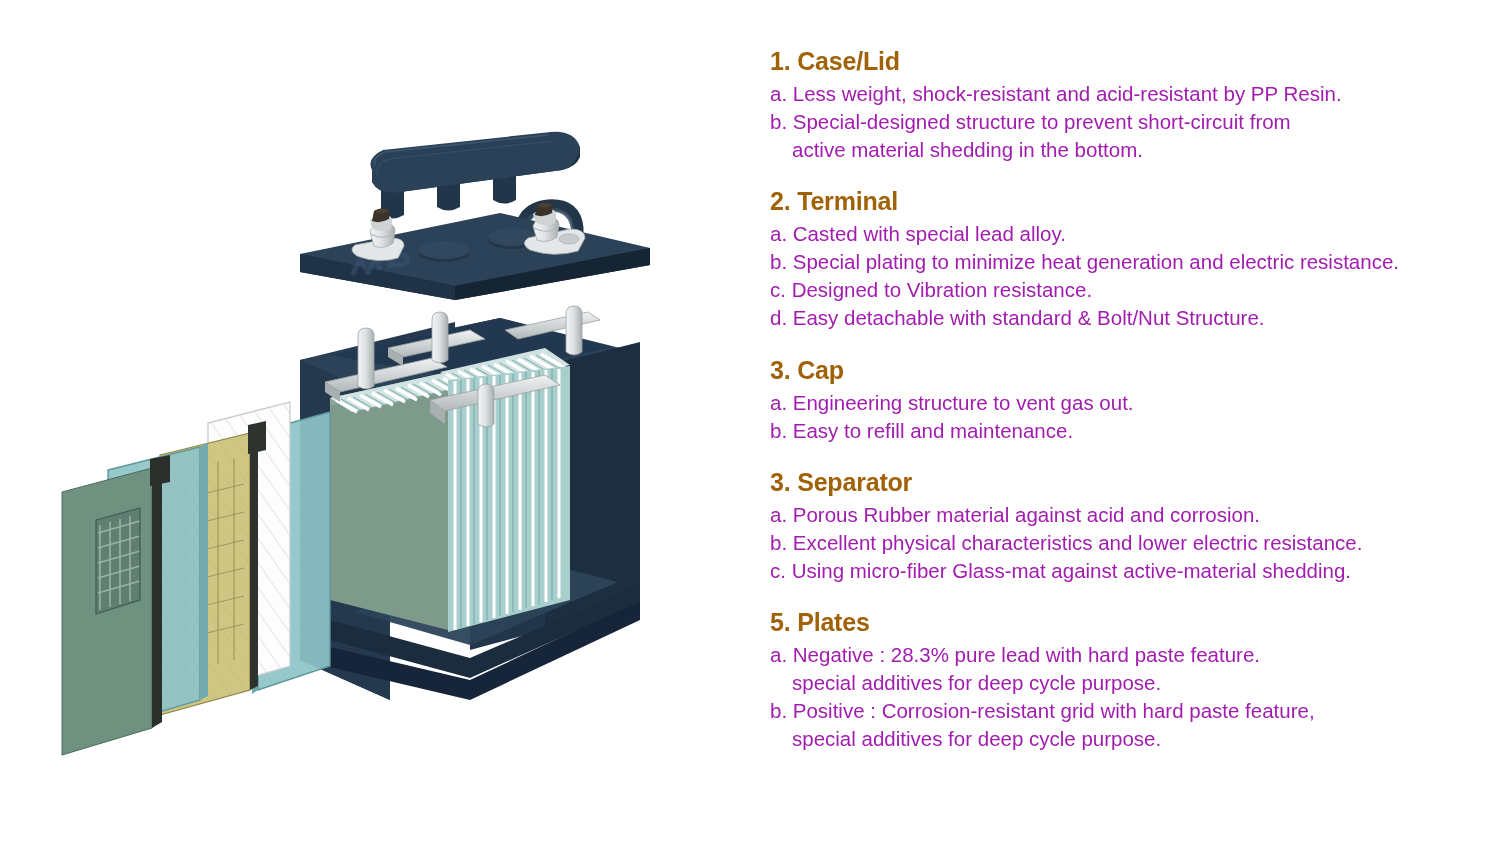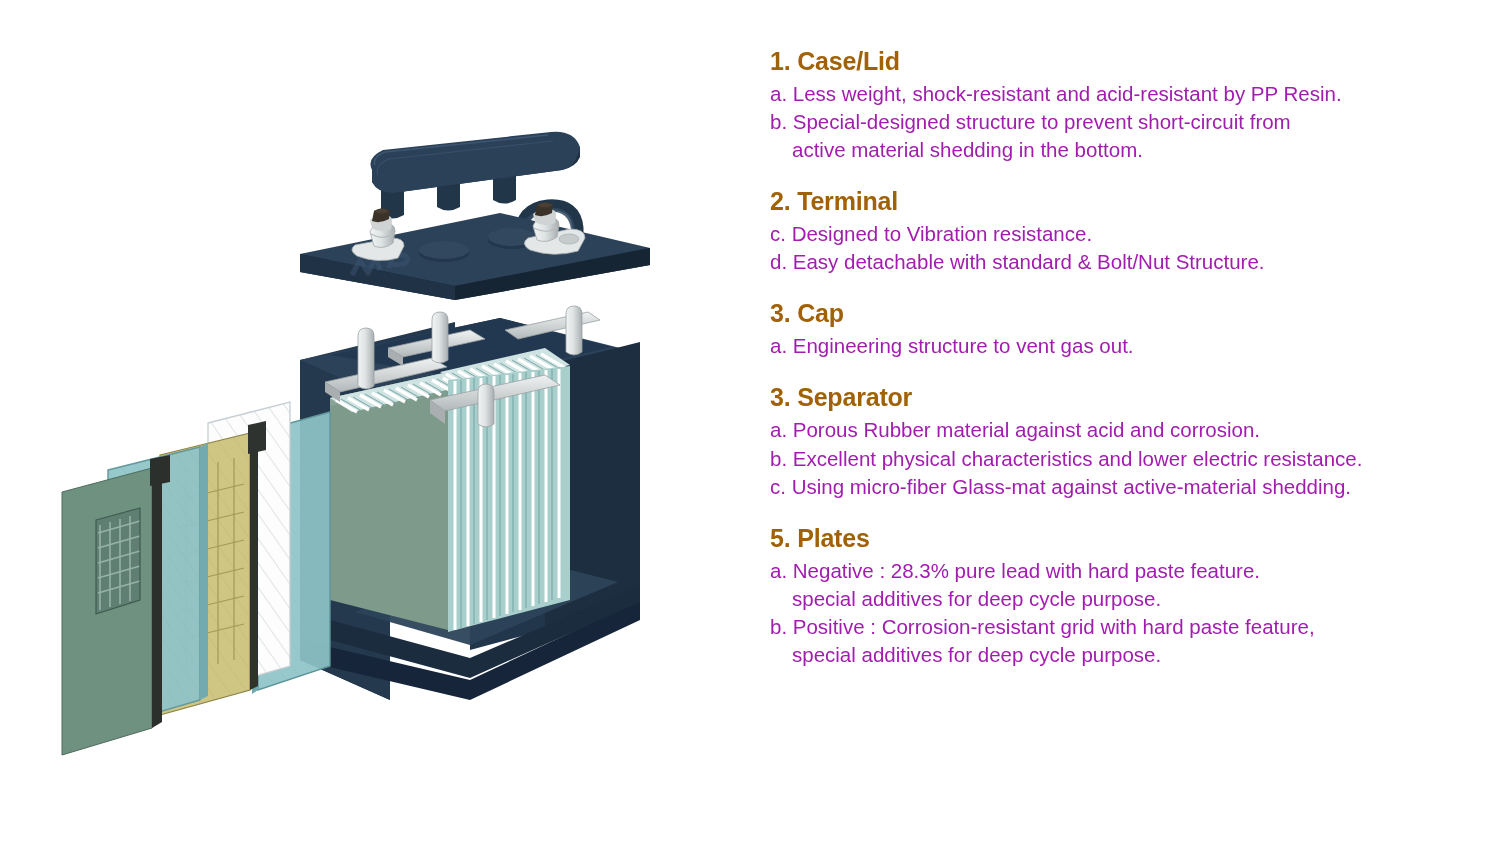--- a/index.html
+++ b/index.html
@@ -335,27 +335,30 @@
 
     <section class="spec-section">
       <h2 class="spec-heading">1. Case/Lid</h2>
       <p class="spec-item">a. Less weight, shock-resistant and acid-resistant by PP Resin.</p>
       <p class="spec-item">b. Special-designed structure to prevent short-circuit from</p>
       <p class="spec-item cont">active material shedding in the bottom.</p>
     </section>
 
     <section class="spec-section">
       <h2 class="spec-heading">2. Terminal</h2>
+      <p class="spec-item">a. Casted with special lead alloy.</p>
+      <p class="spec-item">b. Special plating to minimize heat generation and electric resistance.</p>
       <p class="spec-item">c. Designed to Vibration resistance.</p>
       <p class="spec-item">d. Easy detachable with standard &amp; Bolt/Nut Structure.</p>
     </section>
 
     <section class="spec-section">
       <h2 class="spec-heading">3. Cap</h2>
       <p class="spec-item">a. Engineering structure to vent gas out.</p>
+      <p class="spec-item">b. Easy to refill and maintenance.</p>
     </section>
 
     <section class="spec-section">
       <h2 class="spec-heading">3. Separator</h2>
       <p class="spec-item">a. Porous Rubber material against acid and corrosion.</p>
       <p class="spec-item">b. Excellent physical characteristics and lower electric resistance.</p>
       <p class="spec-item">c. Using micro-fiber Glass-mat against active-material shedding.</p>
     </section>
 
     <section class="spec-section">

